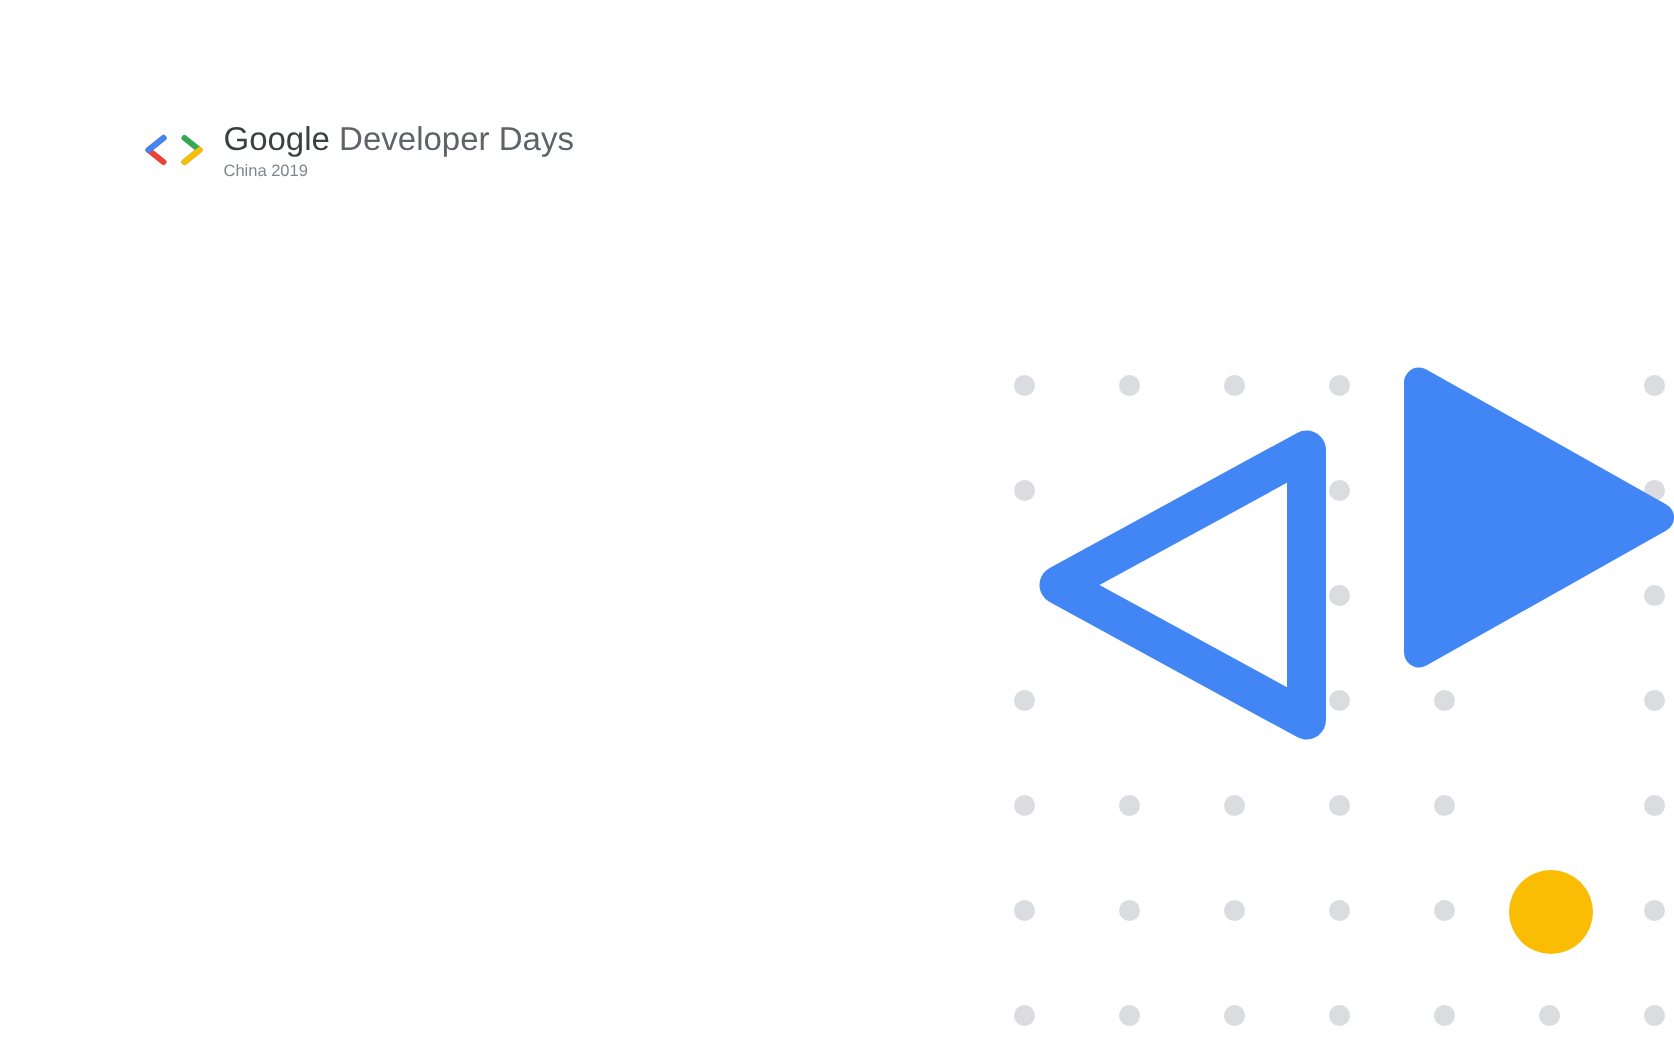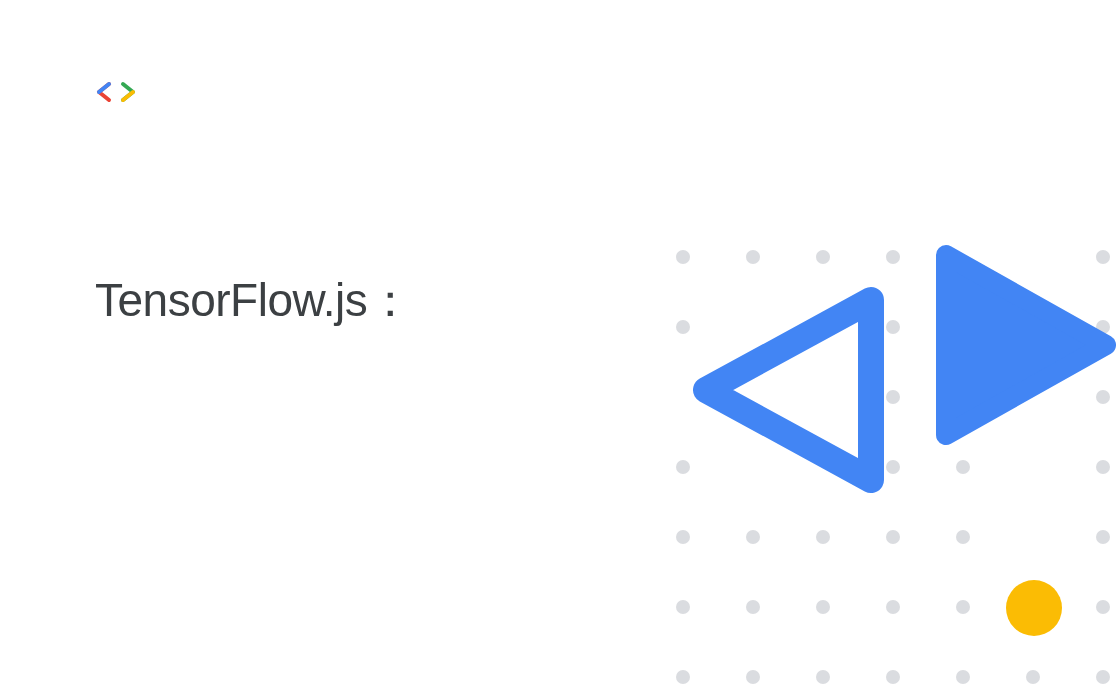--- a/index.html
+++ b/index.html
@@ -97,24 +97,30 @@
 
 <div class="header-logo">
   <span class="code-brackets">
     <svg width="42" height="24" viewBox="0 0 42 24">
       <path d="M 14 4 L 4 12 L 14 20" stroke="#ea4335" stroke-width="4" fill="none" stroke-linecap="round" stroke-linejoin="round"></path>
       <path d="M 14 4 L 4 12" stroke="#4285f4" stroke-width="4" fill="none" stroke-linecap="round" stroke-linejoin="round"></path>
       <path d="M 28 4 L 38 12 L 28 20" stroke="#34a853" stroke-width="4" fill="none" stroke-linecap="round" stroke-linejoin="round"></path>
       <path d="M 38 12 L 28 20" stroke="#fbbc04" stroke-width="4" fill="none" stroke-linecap="round" stroke-linejoin="round"></path>
     </svg>
   </span>
+  <div class="header-text">
+    <div class="header-main">
+      <span class="google-word">Google</span>
+      <span>Developer Days</span>
+    </div>
+    <div class="header-sub">China 2019</div>
+  </div>
 </div>
 
 <div class="title-section">
-  <div class="title-line-1">TensorFlow.js：</div>
 </div>
 
 <div class="graphics">
 
   <div class="dot" style="left:20px; top:30px;"></div>
   <div class="dot" style="left:90px; top:30px;"></div>
   <div class="dot" style="left:160px; top:30px;"></div>
   <div class="dot" style="left:230px; top:30px;"></div>
   <div class="dot" style="left:440px; top:30px;"></div>
 

